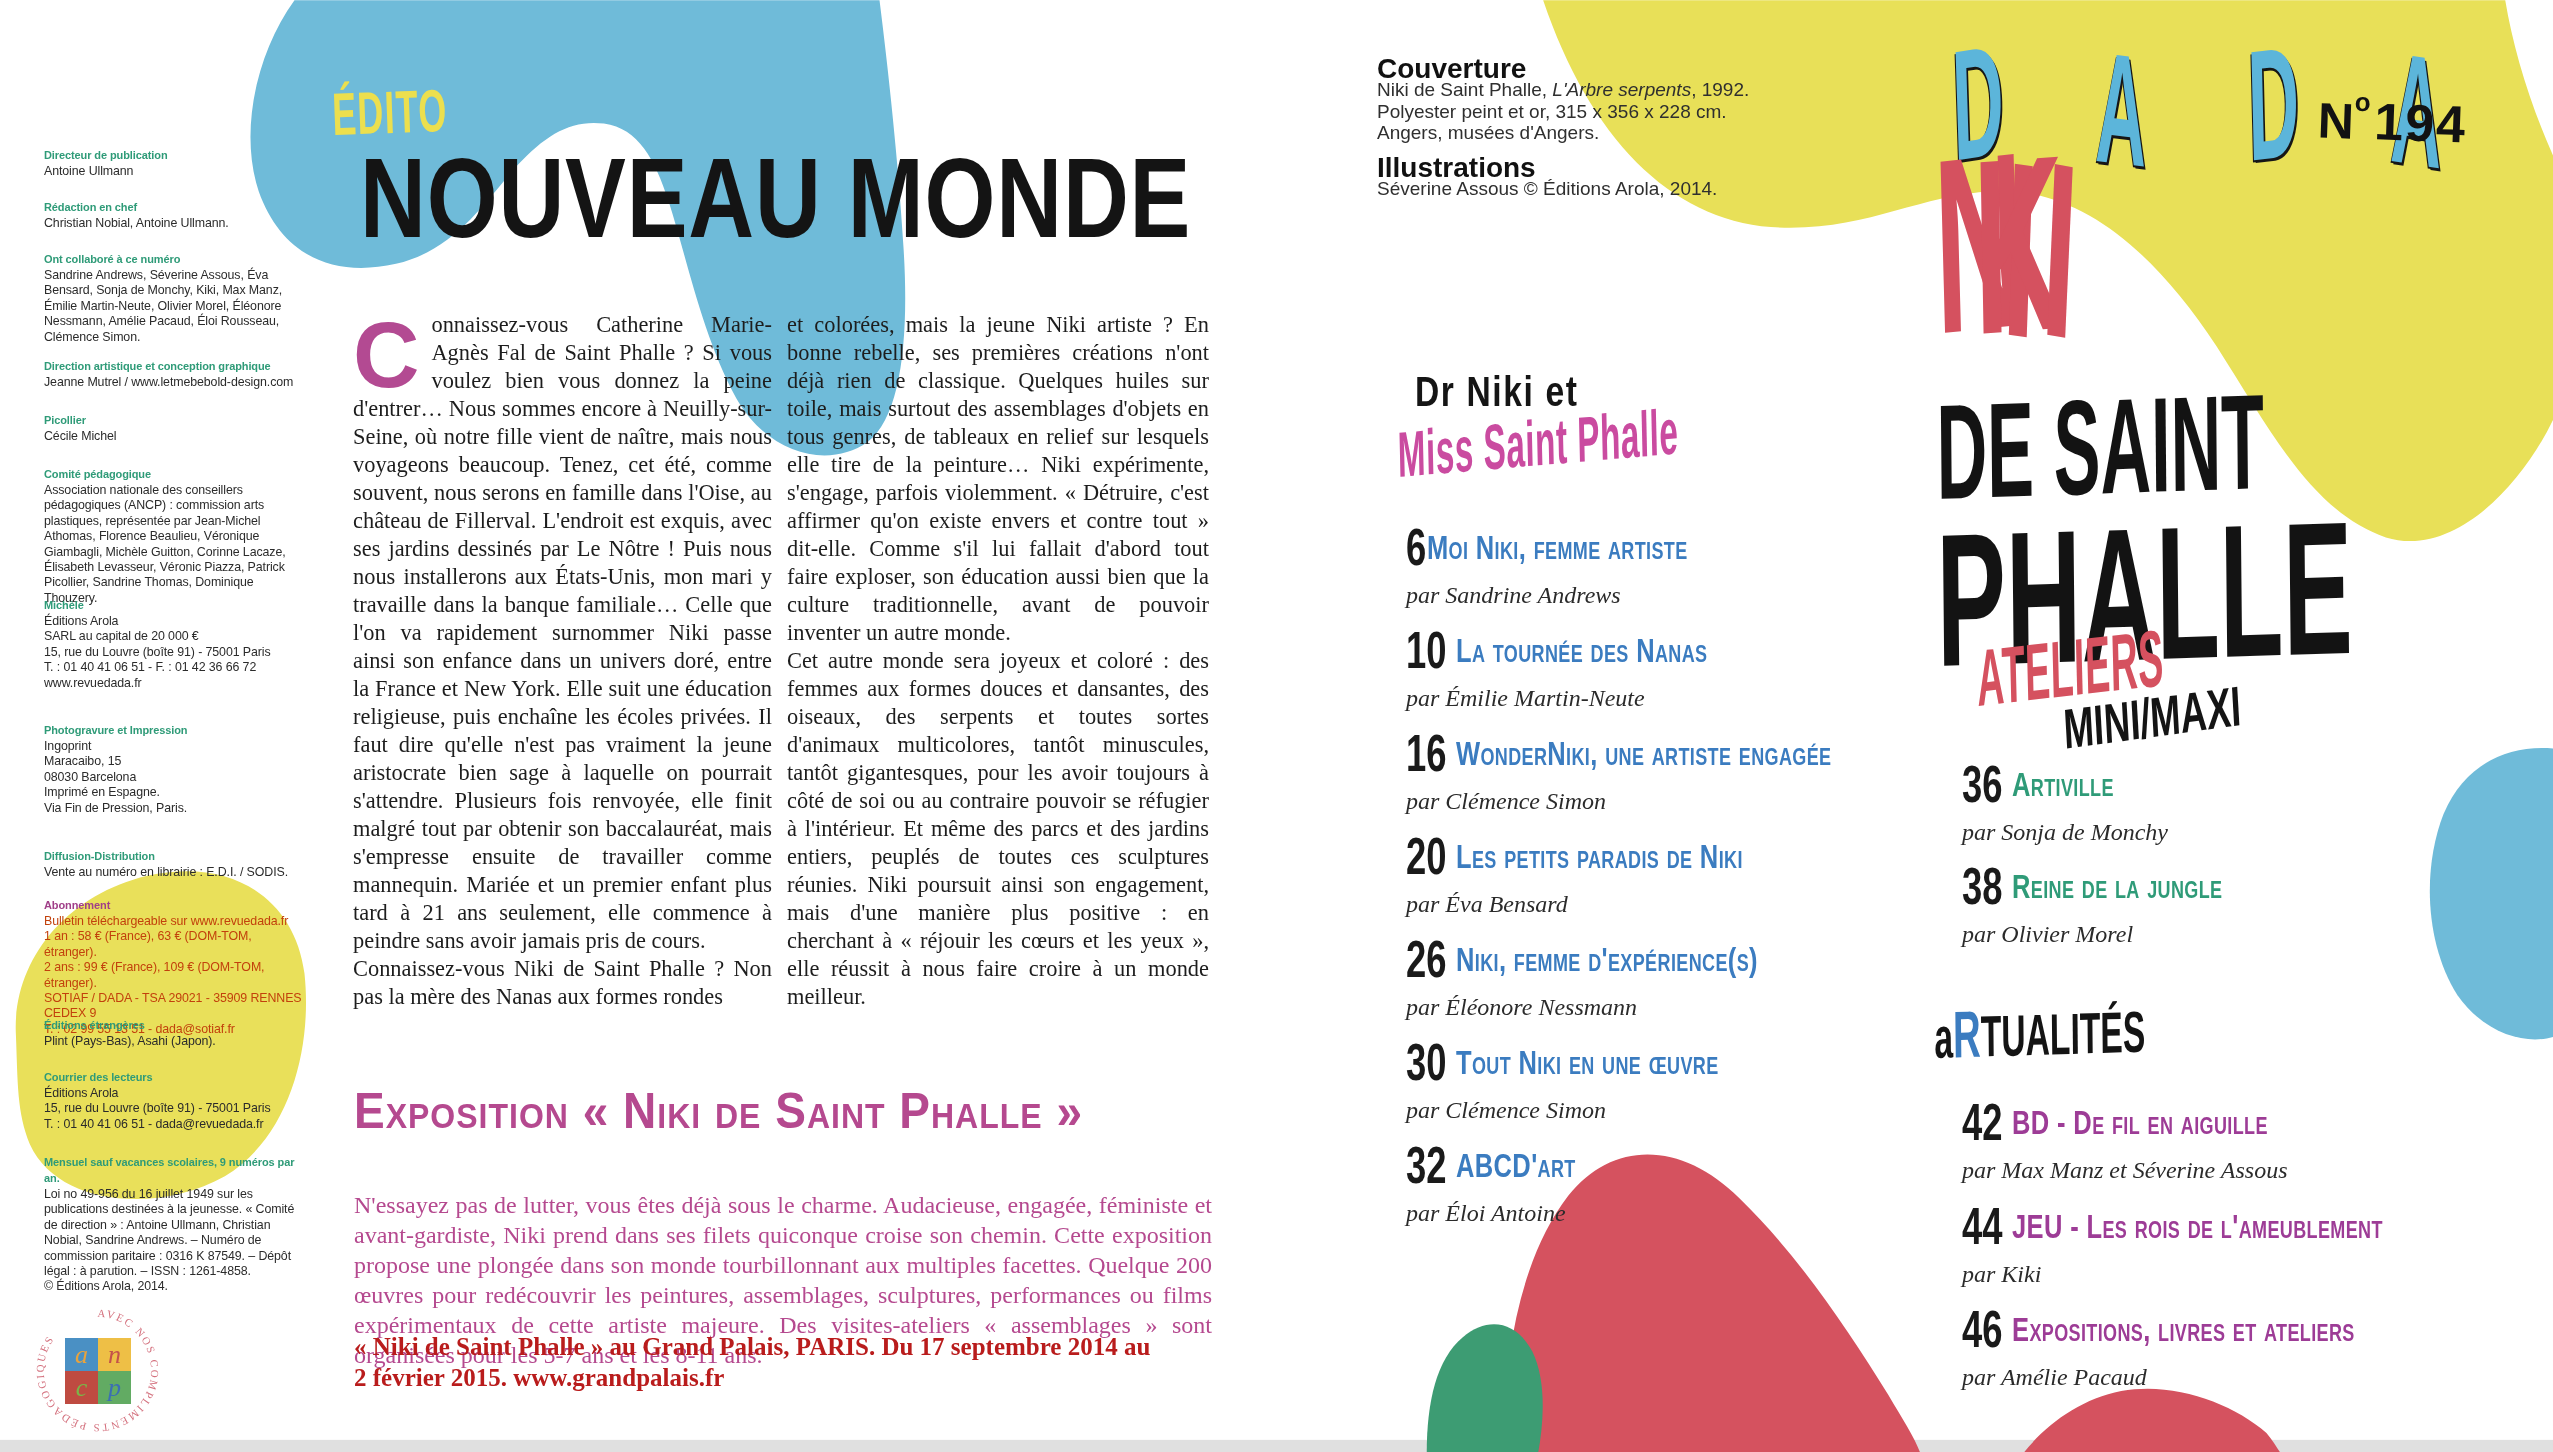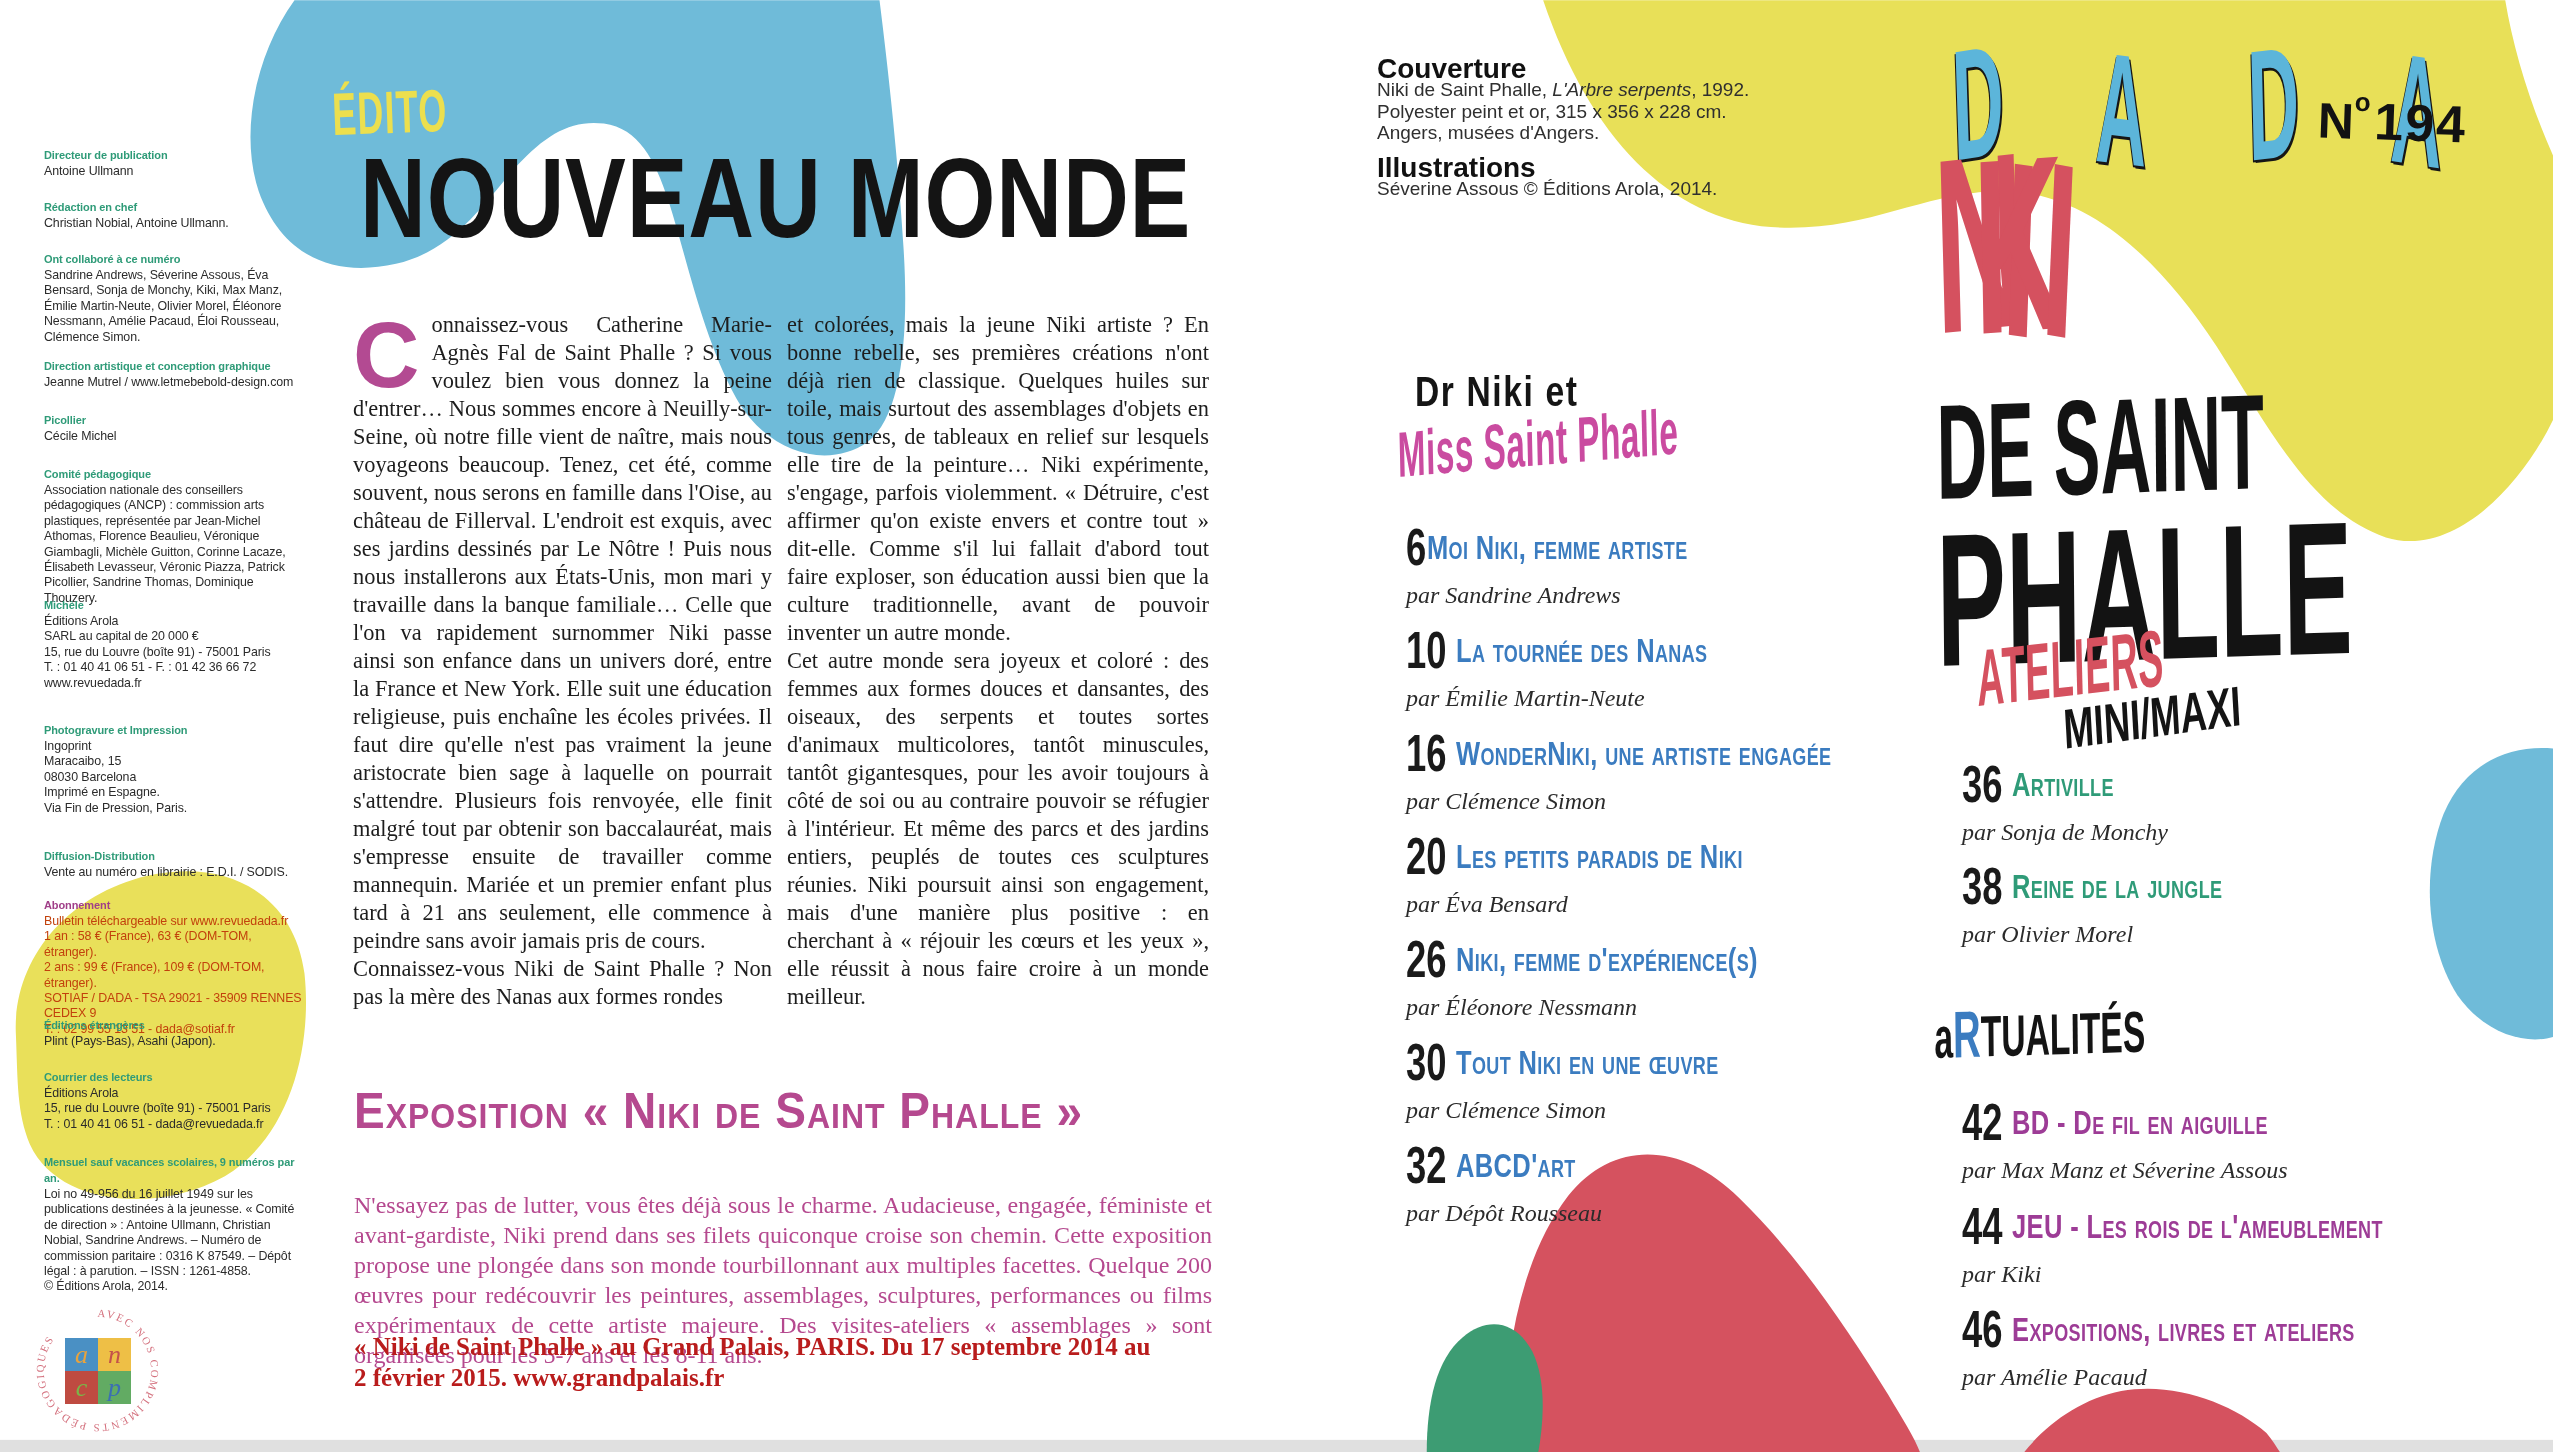--- a/index.html
+++ b/index.html
@@ -274,21 +274,21 @@
     <div class="by">par Éléonore Nessmann</div>
   </div>
   <div class="item" style="left:1406px;top:1036px">
     <span class="num">30</span>
     <span class="tt blue">Tout Niki en une œuvre</span>
     <div class="by">par Clémence Simon</div>
   </div>
   <div class="item" style="left:1406px;top:1139px">
     <span class="num">32</span>
     <span class="tt blue">ABCD'art</span>
-    <div class="by">par Dépôt Rousseau</div>
+    <div class="by">par Éloi Antoine</div>
   </div>
 
   <div class="abs ateliers z">ATELIERS</div>
   <div class="abs minimaxi z">MINI/MAXI</div>
 
   <div class="item" style="left:1962px;top:758px">
     <span class="num">36</span>
     <span class="tt green">Artiville</span>
     <div class="by">par Sonja de Monchy</div>
   </div>

